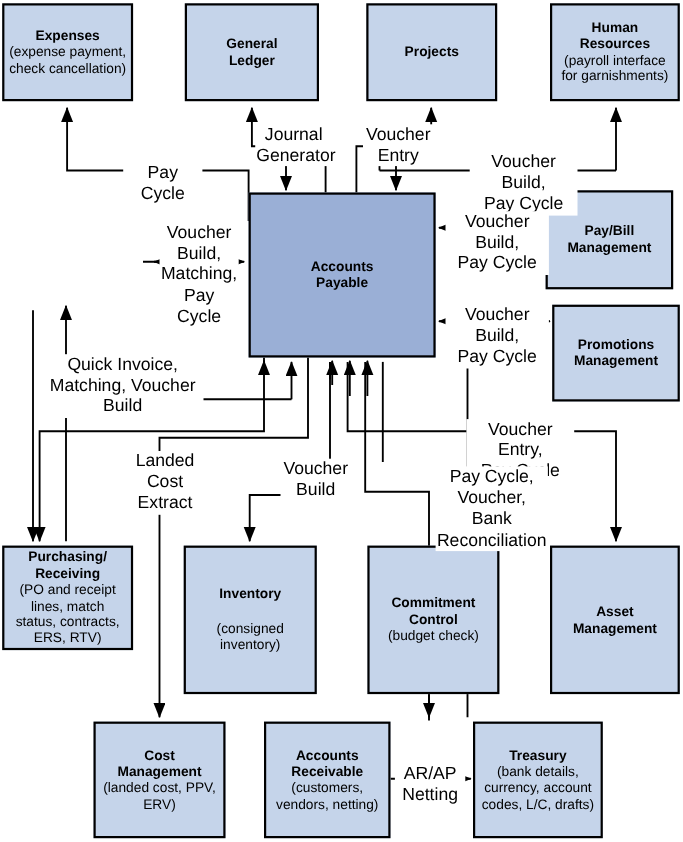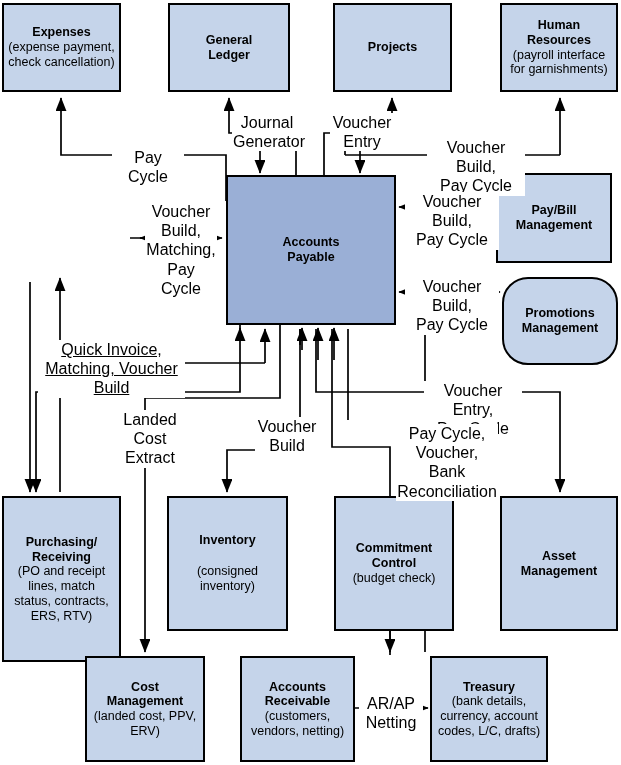--- a/index.html
+++ b/index.html
@@ -162,27 +162,27 @@
 Payable</div>
     <div class="sub"></div>
   </div>
 
   <div class="node" style="left:496px; top:173px; width:116px; height:90px;">
     <div class="title">Pay/Bill
 Management</div>
     <div class="sub"></div>
   </div>
 
-  <div class="node" style="left:502px; top:277px; width:116px; height:88px;border-radius:26px;">
+  <div class="node" style="left:502px; top:277px; width:116px; height:88px;">
     <div class="title">Promotions
 Management</div>
     <div class="sub"></div>
   </div>
 
-  <div class="node" style="left:2px; top:496px; width:119px; height:166px;">
+  <div class="node" style="left:2px; top:496px; width:119px; height:95px;">
     <div class="title">Purchasing/
 Receiving</div>
     <div class="sub">(PO and receipt
 lines, match
 status, contracts,
 ERS, RTV)</div>
   </div>
 
   <div class="node" style="left:167px; top:496px; width:121px; height:135px;gap:16px;">
     <div class="title">Inventory</div>
@@ -238,21 +238,21 @@
 Build,
 Matching,
 Pay Cycle</div>
 
   <div class="edge-label" style="left:405px; top:192px; width:92px;">Voucher Build,
 Pay Cycle</div>
 
   <div class="edge-label" style="left:405px; top:277px; width:92px;">Voucher Build,
 Pay Cycle</div>
 
-  <div class="edge-label" style="left:38px; top:340px; width:145px;text-decoration:underline;">Quick Invoice,
+  <div class="edge-label" style="left:38px; top:322px; width:145px;">Quick Invoice,
 Matching, Voucher Build</div>
 
   <div class="edge-label" style="left:109px; top:410px; width:80px;">Landed
 Cost Extract</div>
 
   <div class="edge-label" style="left:255px; top:417px; width:62px;">Voucher
 Build</div>
 
   <div class="edge-label" style="left:424px; top:381px; width:96px;">Voucher Entry,
 Pay Cycle</div>

